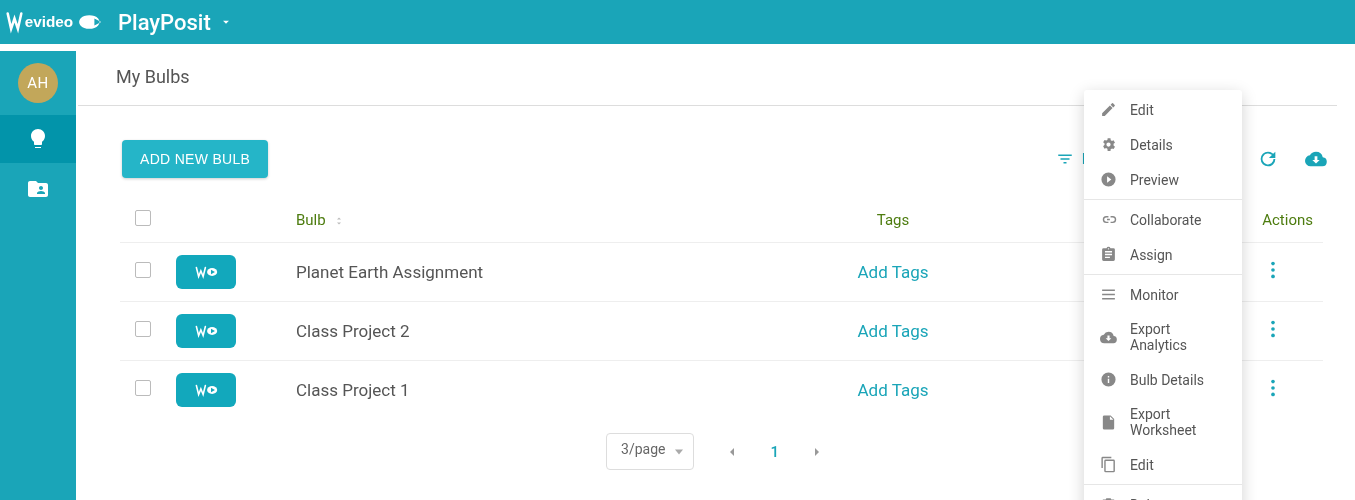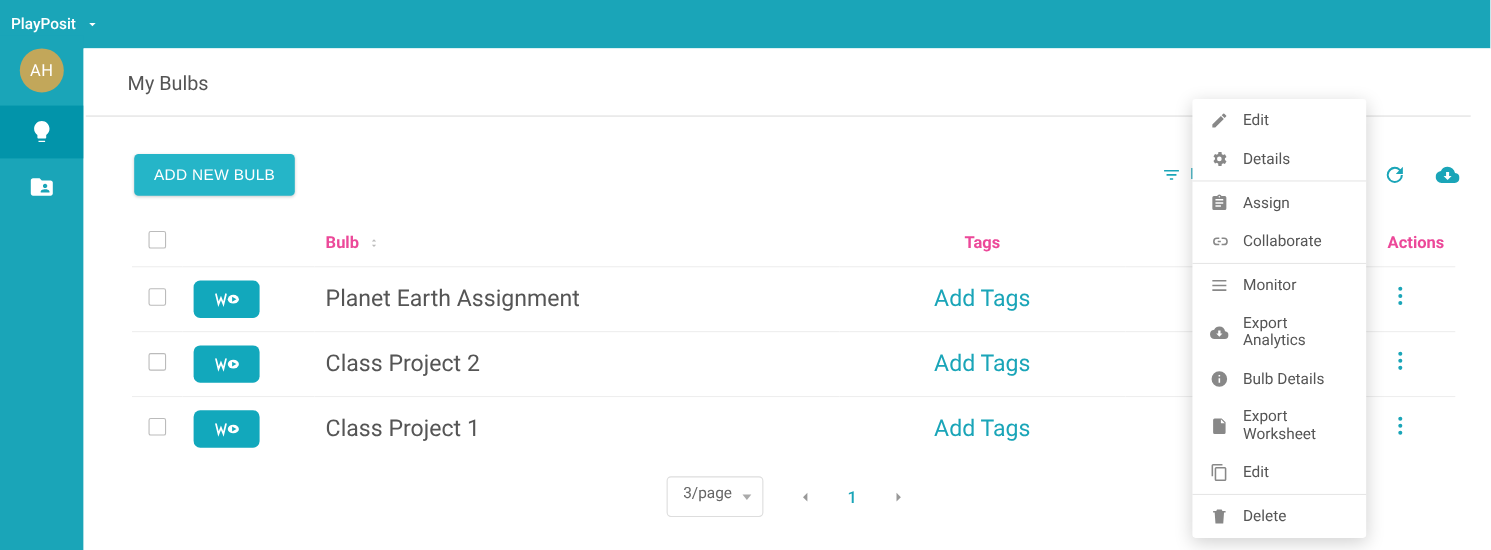--- a/index.html
+++ b/index.html
@@ -3,25 +3,25 @@
   <meta charset="utf-8">
   <style>
     * { margin: 0; padding: 0; box-sizing: border-box; }
     body { font-family: -apple-system, BlinkMacSystemFont, "Segoe UI", Roboto, Helvetica, Arial, sans-serif; font-size: 14px; color: #333; background: #fff; width: 1355px; height: 500px; overflow: hidden; position: relative; }
 
     
     .topbar { display: flex; align-items: center; height: 44px; background: #1aa5b8; color: #fff; padding-left: 0; }
     .logo-wrap { display: flex; align-items: center; width: 108px; height: 44px; padding-left: 6px; }
     .logo-svg { height: 28px; }
     .brand-dropdown { display: flex; align-items: center; gap: 8px; cursor: pointer; margin-left: 10px; }
-    .brand-dropdown span { font-size: 14px; font-weight: 500; }
+    .brand-dropdown span { font-size: 22px; font-weight: 500; }
     .chev-down { width: 14px; height: 14px; fill: #fff; }
 
     
-    .sidebar { position: absolute; top: 32px; left: 0; width: 76px; bottom: 0; background: #1aa5b8; display: flex; flex-direction: column; align-items: center; padding-top: 12px; gap: 2px; }
+    .sidebar { position: absolute; top: 51px; left: 0; width: 76px; bottom: 0; background: #1aa5b8; display: flex; flex-direction: column; align-items: center; padding-top: 12px; gap: 2px; }
     .avatar { width: 40px; height: 40px; border-radius: 50%; background: #c2a75a; color: #fff; display: flex; align-items: center; justify-content: center; font-size: 15px; letter-spacing: 0.5px; }
     .side-btn { width: 76px; height: 48px; display: flex; align-items: center; justify-content: center; cursor: pointer; }
     .side-btn.active { background: #0294aa; }
     .side-btn svg { width: 24px; height: 24px; fill: #fff; }
 
     
     .main { position: absolute; left: 76px; top: 44px; right: 0; bottom: 0; background: #fff; padding: 0; }
     .page-title { font-size: 18px; color: #555; font-weight: 400; padding: 22px 0 18px 38px; border-bottom: 1px solid #ddd; margin: 0 18px 12px 2px; }
 
     
@@ -30,25 +30,25 @@
     .toolbar-right { margin-left: auto; display: flex; align-items: center; gap: 26px; }
     .filter-btn { display: flex; align-items: center; gap: 8px; color: #1aa5b8; font-weight: 600; font-size: 14px; cursor: pointer; }
     .filter-btn svg { width: 18px; height: 18px; fill: #1aa5b8; }
     .search-input { border: none; border-bottom: 1px solid #999; font-size: 16px; padding: 4px 2px; width: 80px; outline: none; color: #555; }
     .icon-btn { width: 22px; height: 22px; cursor: pointer; }
     .icon-btn svg { width: 22px; height: 22px; fill: #1aa5b8; }
 
     
     .table-wrap { padding: 10px 32px 0 44px; }
     table { width: 100%; border-collapse: collapse; }
-    thead th { text-align: left; font-weight: 700; color: #ec4899; font-size: 15px; padding: 12px 10px; }
+    thead th { text-align: left; font-weight: 400; color: #4d7c0f; font-size: 15px; padding: 12px 10px; }
     thead th.center { text-align: center; }
     thead th.right { text-align: right; }
     tbody tr { border-top: 1px solid #eee; }
-    tbody td { padding: 12px 10px; vertical-align: middle; font-size: 21px; color: #555; }
+    tbody td { padding: 12px 10px; vertical-align: middle; font-size: 17px; color: #555; }
     .cb { width: 16px; height: 16px; border: 1.5px solid #bbb; border-radius: 2px; display: inline-block; cursor: pointer; }
     .thumb { width: 60px; height: 34px; border-radius: 6px; background: #12a8bc; display: flex; align-items: center; justify-content: center; }
     .thumb svg { height: 18px; }
     .tags-link { color: #1aa5b8; cursor: pointer; }
     .dots-cell { text-align: center; }
     .dots { width: 22px; height: 22px; cursor: pointer; display: inline-block; }
     .dots svg { width: 22px; height: 22px; fill: #1aa5b8; }
     .sort-icon { width: 12px; height: 12px; fill: #bbb; margin-left: 4px; vertical-align: middle; }
 
     
@@ -62,20 +62,29 @@
     
     .context-menu { position: absolute; right: 113px; top: 90px; width: 158px; background: #fff; border-radius: 3px; box-shadow: 0 4px 16px rgba(0,0,0,0.18); z-index: 100; padding: 2px 0; }
     .menu-item { display: flex; align-items: center; gap: 13px; padding: 9px 16px; font-size: 14px; color: #555; cursor: pointer; }
     .menu-item svg { width: 17px; height: 17px; fill: #888; flex-shrink: 0; }
     .menu-sep { height: 1px; background: #e6e6e6; margin: 2px 0; }
   </style>
 </head>
 <body>
 
 <div class="topbar">
+  <div class="logo-wrap">
+    <svg class="logo-svg" viewBox="0 0 120 32">
+      <g fill="#fff">
+        <path d="M2 6 L6 24 L10 12 L14 24 L18 6" stroke="#fff" stroke-width="3" fill="none" stroke-linecap="round"></path>
+        <text x="22" y="22" font-family="Arial" font-size="18" font-weight="700" fill="#fff">evideo</text>
+        <path d="M98 8 a12 8 0 1 0 0.01 0 M104 12 l8 4 l-8 4 z" fill="#fff"></path>
+      </g>
+    </svg>
+  </div>
   <div class="brand-dropdown">
     <span>PlayPosit</span>
     <svg class="chev-down" viewBox="0 0 24 24">
         <path d="M7 10l5 5 5-5z"></path>
       </svg>
   </div>
 </div>
 
 <div class="sidebar">
   <div class="avatar">
@@ -234,33 +243,39 @@
         <path d="M3 17.25V21h3.75l11-11-3.75-3.75-11 11zM20.71 7.04a1 1 0 000-1.41l-2.34-2.34a1 1 0 00-1.41 0L15 5.25l3.75 3.75 1.96-1.96z"></path>
       </svg>
       <span>Edit</span>
     </div>
   <div class="menu-item">
       <svg viewBox="0 0 24 24">
         <path d="M19.14 12.94a7.49 7.49 0 000-1.88l2.03-1.58-2-3.46-2.39.96a7.36 7.36 0 00-1.63-.94L14.8 3h-4l-.35 2.54c-.58.23-1.13.54-1.63.94l-2.39-.96-2 3.46 2.03 1.58a7.49 7.49 0 000 1.88L4.43 14.5l2 3.46 2.39-.96c.5.4 1.05.71 1.63.94L10.8 21h4l.35-2.54c.58-.23 1.13-.54 1.63-.94l2.39.96 2-3.46-2.03-1.58zM12 15a3 3 0 110-6 3 3 0 010 6z"></path>
       </svg>
       <span>Details</span>
     </div>
+  <div class="menu-item">
+      <svg viewBox="0 0 24 24">
+        <path d="M12 2a10 10 0 100 20 10 10 0 000-20zm-2 14.5v-9l6 4.5-6 4.5z"></path>
+      </svg>
+      <span>Preview</span>
+    </div>
   <div class="menu-sep"></div>
   <div class="menu-item">
       <svg viewBox="0 0 24 24">
+        <path d="M3.9 12a5 5 0 015-5h3v2h-3a3 3 0 100 6h3v2h-3a5 5 0 01-5-5zm6-1h4v2h-4v-2zm5-4h3a5 5 0 010 10h-3v-2h3a3 3 0 100-6h-3V7z"></path>
+      </svg>
+      <span>Collaborate</span>
+    </div>
+  <div class="menu-item">
+      <svg viewBox="0 0 24 24">
         <path d="M19 3h-4.18A3 3 0 0012 1a3 3 0 00-2.82 2H5a2 2 0 00-2 2v14a2 2 0 002 2h14a2 2 0 002-2V5a2 2 0 00-2-2zm-7 0a1 1 0 110 2 1 1 0 010-2zM7 7h10v2H7V7zm0 4h10v2H7v-2zm0 4h7v2H7v-2z"></path>
       </svg>
       <span>Assign</span>
     </div>
-  <div class="menu-item">
-      <svg viewBox="0 0 24 24">
-        <path d="M3.9 12a5 5 0 015-5h3v2h-3a3 3 0 100 6h3v2h-3a5 5 0 01-5-5zm6-1h4v2h-4v-2zm5-4h3a5 5 0 010 10h-3v-2h3a3 3 0 100-6h-3V7z"></path>
-      </svg>
-      <span>Collaborate</span>
-    </div>
   <div class="menu-sep"></div>
   <div class="menu-item">
       <svg viewBox="0 0 24 24">
         <path d="M3 5h18v2H3V5zm0 6h18v2H3v-2zm0 6h18v2H3v-2z"></path>
       </svg>
       <span>Monitor</span>
     </div>
   <div class="menu-item">
       <svg viewBox="0 0 24 24">
         <path d="M19.35 10.04A7.49 7.49 0 0012 4a7.5 7.5 0 00-6.65 4.04A6 6 0 006 20h13a5 5 0 00.35-9.96zM12 17l-4-4h2.5V9h3v4H16l-4 4z"></path>

